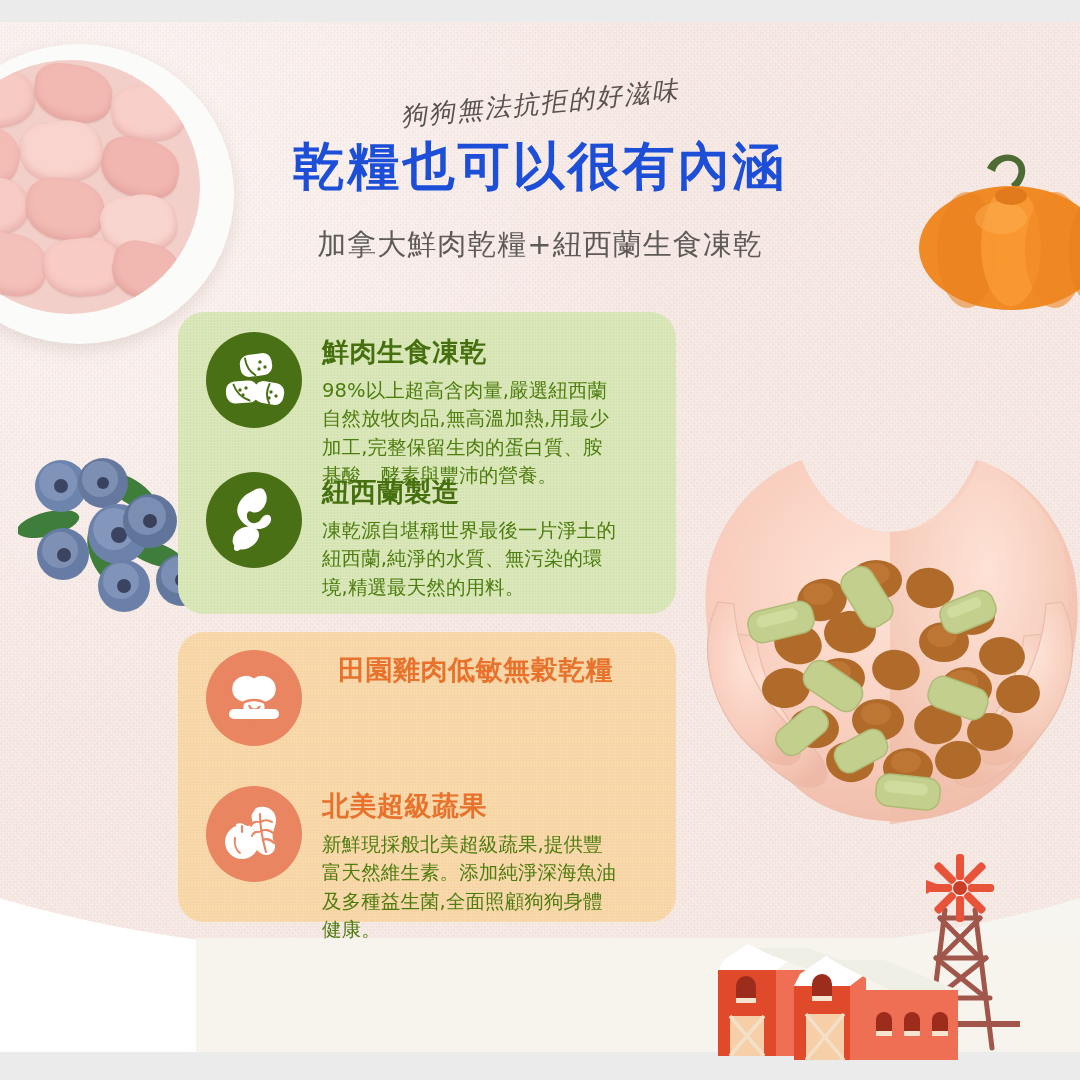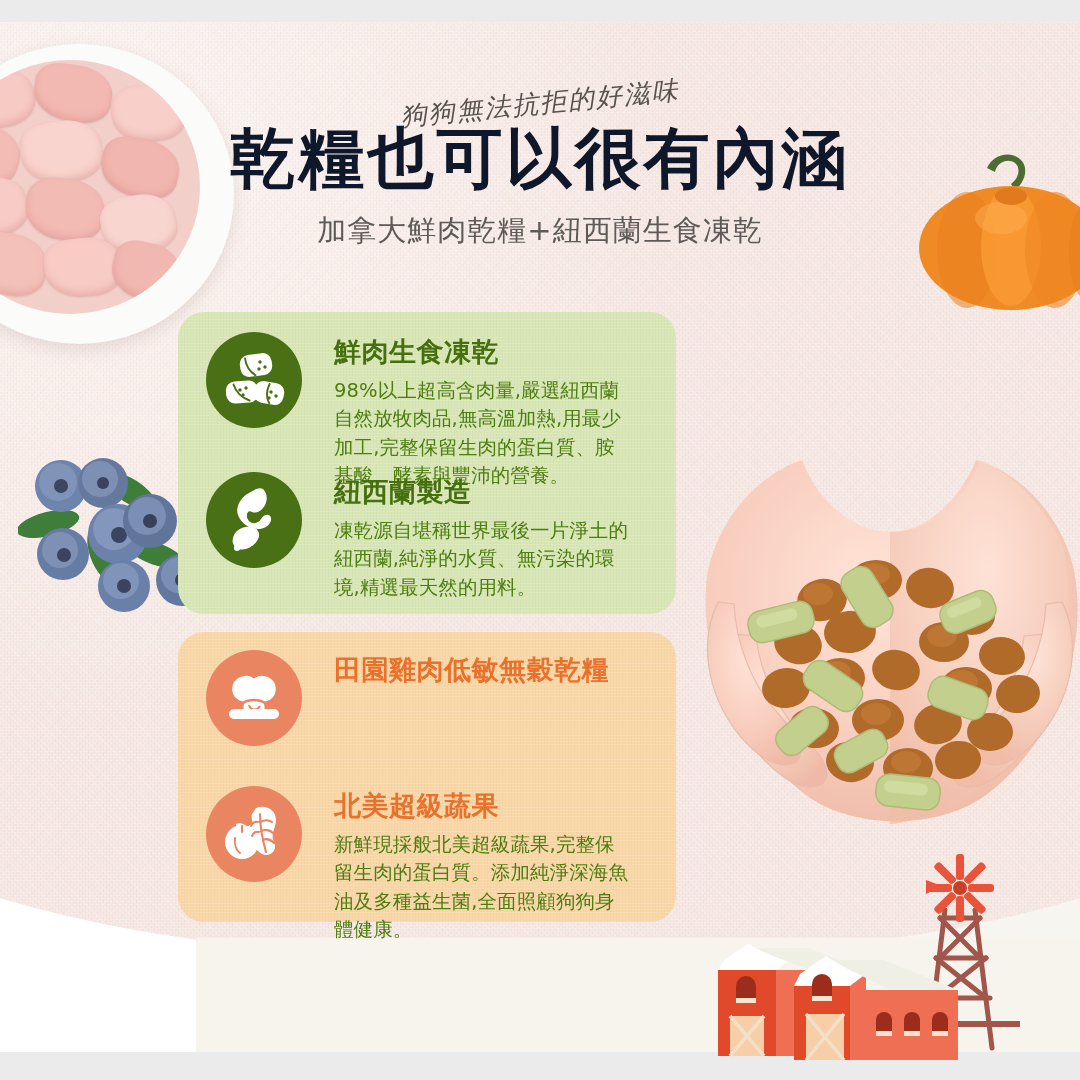--- a/index.html
+++ b/index.html
@@ -85,29 +85,30 @@
     letter-spacing: 2px;
     transform: rotate(-5.5deg);
     display: inline-block;
     font-style: italic;
     font-weight: 400;
     opacity: .92;
     white-space: nowrap;
   }
 
   .main-title {
-    font-size: 66px;
+    margin-top: 16px;
+    font-size: 52px;
     font-weight: bold;
-    color: #0f172a;
+    color: #1d4ed8;
     letter-spacing: 3px;
     line-height: 1.15;
     font-family: "DejaVu Sans", "Liberation Sans", sans-serif;
   }
   .sub-title {
-    margin-top: 14px;
+    margin-top: 28px;
     font-size: 29px;
     color: #5d5a57;
     letter-spacing: 1px;
     font-family: "DejaVu Sans", "Liberation Sans", sans-serif;
   }
 
   
   .card {
     position: absolute;
     border-radius: 26px;
@@ -139,21 +140,21 @@
   }
   .feat-icon {
     width: 96px; height: 96px;
     border-radius: 50%;
     flex: 0 0 96px;
     display: flex; align-items: center; justify-content: center;
   }
   .ic-green { background: #4a7016; }
   .ic-orange { background: #e98561; }
 
-  .feat-text { margin-left: 32px; padding-top: 2px; }
+  .feat-text { margin-left: 20px; padding-top: 2px; }
   .feat-title {
     font-size: 27px;
     font-weight: bold;
     letter-spacing: .5px;
     margin-bottom: 7px;
     font-family: "DejaVu Sans", "Liberation Sans", sans-serif;
   }
   .t-green { color: #46700f; }
   .t-orange { color: #e8712b; }
   .feat-body {
@@ -422,21 +423,21 @@
           <path d="M16 58 C18 61, 17 64, 14 64 C11 64, 10 61, 12 58 Z"></path>
         </g>
       </svg>
     </div>
     <div class="feat-text">
       <div class="feat-title t-green">紐西蘭製造</div>
       <div class="feat-body">凍乾源自堪稱世界最後一片淨土的紐西蘭,純淨的水質、無污染的環境,精選最天然的用料。</div>
     </div>
   </div>
 
-  <div class="feature" style="left:206px; top:650px;">
+  <div class="feature" style="left:206px; top:650px;gap:16px;">
     <div class="feat-icon ic-orange">
       <svg width="66" height="58" viewBox="0 0 66 58" aria-hidden="true">
         <path d="M10 20 C10 8, 24 2, 33 8 C42 2, 56 8, 56 20 C56 28, 50 33, 44 34 C46 40, 44 48, 36 50 L30 50 C22 48, 20 40, 22 34 C16 33, 10 28, 10 20 Z" fill="#ffffff"></path>
         <path d="M10 20 C10 8, 24 2, 33 8 C42 2, 56 8, 56 20 C56 28, 50 33, 44 34 C46 40, 44 48, 36 50 L30 50 C22 48, 20 40, 22 34 C16 33, 10 28, 10 20 Z" fill="none" stroke="#e98561" stroke-width="2.4"></path>
         <path d="M22 34 C28 30, 38 30, 44 34" fill="none" stroke="#e98561" stroke-width="2.4"></path>
         <path d="M28 36 C30 42, 36 42, 39 37" fill="none" stroke="#e98561" stroke-width="2.2"></path>
         <rect x="8" y="40" width="50" height="10" rx="5" fill="#ffffff"></rect>
       </svg>
     </div>
     <div class="feat-text">
@@ -459,21 +460,21 @@
           <path d="M41 36 C45 34, 49 36, 52 39"></path>
           <path d="M36 18 C33 17, 30 19, 29 22"></path>
           <path d="M37 28 C34 27, 31 29, 30 32"></path>
           <path d="M20 22 L20 28"></path>
         </g>
         <path d="M13 34 C12 40, 14 46, 18 49" fill="none" stroke="#e98561" stroke-width="2" stroke-linecap="round"></path>
       </svg>
     </div>
     <div class="feat-text">
       <div class="feat-title t-orange">北美超級蔬果</div>
-      <div class="feat-body">新鮮現採般北美超級蔬果,完整保留生肉的蛋白質。添加純淨深海魚油及多種益生菌,全面照顧狗狗身體健康。</div>
+      <div class="feat-body">新鮮現採般北美超級蔬果,提供豐富天然維生素。添加純淨深海魚油及多種益生菌,全面照顧狗狗身體健康。</div>
     </div>
   </div>
 
   <div class="farm">
     <svg width="330" height="215" viewBox="0 0 330 215" aria-hidden="true">
 
       <g>
         <g stroke="#a0564a" stroke-width="5" fill="none" stroke-linecap="round">
           <path d="M255 62 L238 200"></path>
           <path d="M285 62 L302 200"></path>

